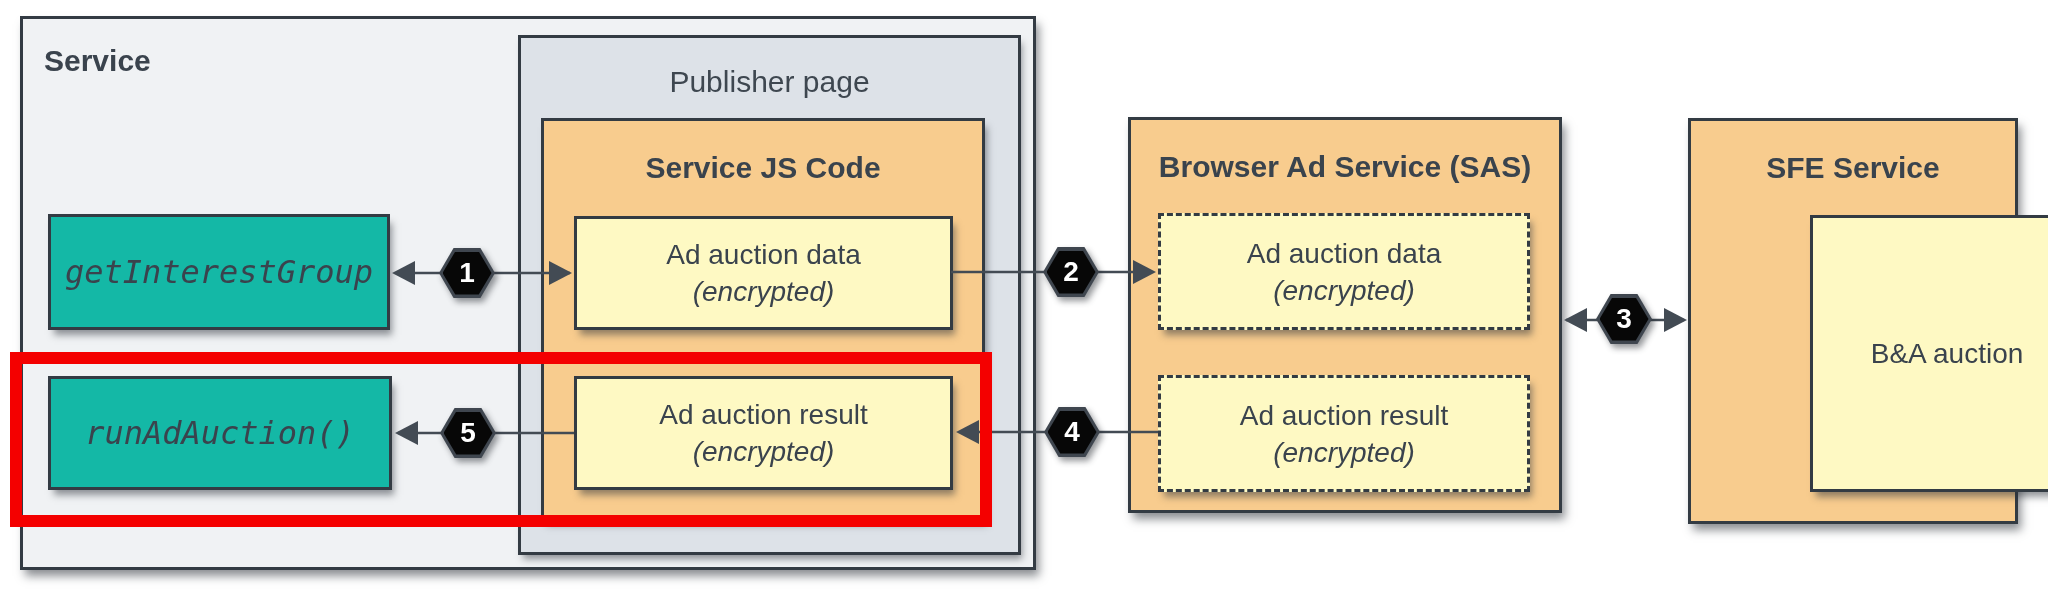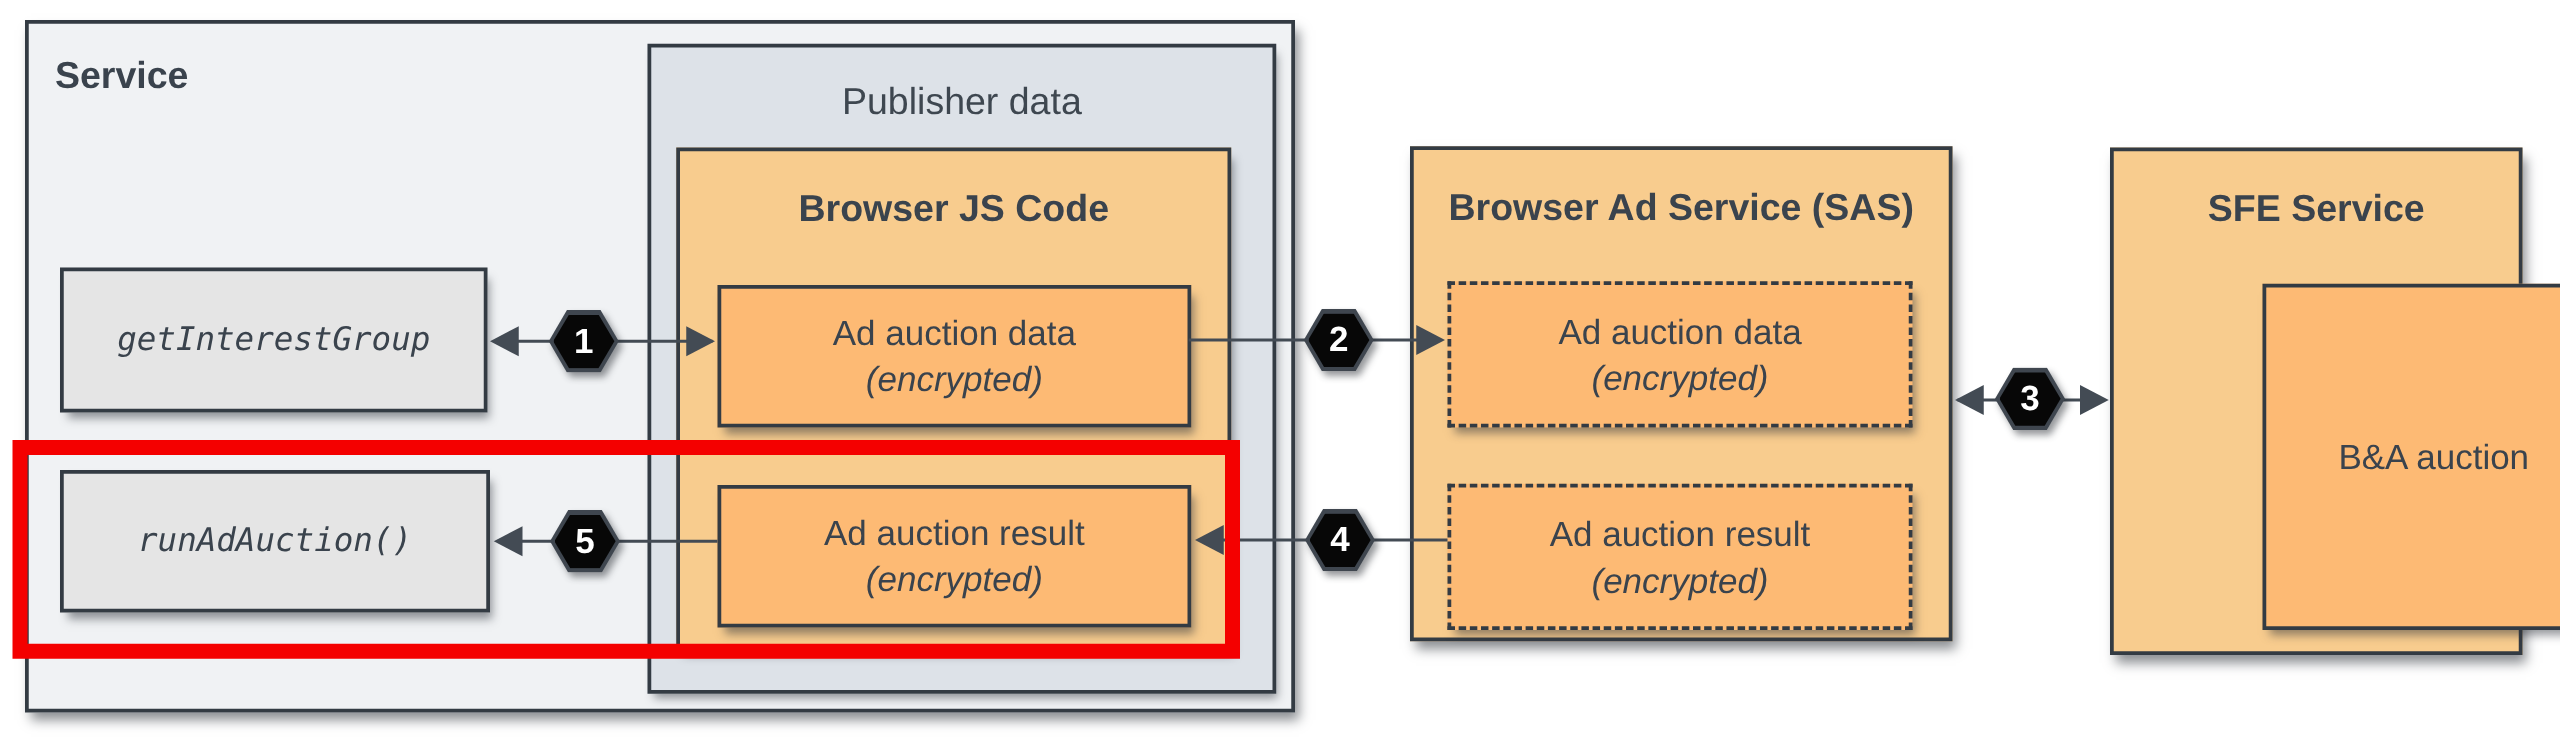--- a/index.html
+++ b/index.html
@@ -34,22 +34,22 @@
   .sas-box{left:1128px;top:117px;width:434px;height:396px;background:#f8cc8e;z-index:3;
     text-align:center;padding-top:30px;font-size:30px;font-weight:bold;}
 
   .sfe-box{left:1688px;top:118px;width:330px;height:406px;background:#f8cc8e;z-index:3;
     text-align:center;padding-top:30px;font-size:30px;font-weight:bold;}
 
   .leaf{
     display:flex;flex-direction:column;align-items:center;justify-content:center;
     font-size:28px;line-height:37px;text-align:center;z-index:4;
   }
-  .cream{background:#fdba74;margin-top:12px;}
-  .green{background:#e5e5e5;font-family:"DejaVu Sans Mono",monospace;font-style:italic;font-size:26px;}
+  .cream{background:#fef9c3;}
+  .green{background:#14b8a6;font-family:"DejaVu Sans Mono",monospace;font-style:italic;font-size:32px;}
   .dashed{border-style:dashed;}
   .italic{font-style:italic;}
 
   .green1{left:48px;top:214px;width:342px;height:116px;}
   .green2{left:48px;top:376px;width:344px;height:114px;text-align:center;}
   .cream1{left:574px;top:216px;width:379px;height:114px;}
   .cream2{left:574px;top:376px;width:379px;height:114px;}
   .dashed1{left:1158px;top:213px;width:372px;height:117px;}
   .dashed2{left:1158px;top:375px;width:372px;height:117px;}
   .ba-box{left:1810px;top:215px;width:274px;height:277px;}
@@ -74,25 +74,25 @@
 </style>
 </head>
 <body>
 
 <div class="canvas">
 
   <div class="abs box browser-box shadow-lg"></div>
   <div class="abs browser-label">Service</div>
 
   <div class="abs box publisher-box">
-    <span>Publisher data</span>
+    <span>Publisher page</span>
   </div>
 
   <div class="abs box sellerjs-box shadow-sm">
-    <span>Browser JS Code</span>
+    <span>Service JS Code</span>
   </div>
 
   <div class="abs box leaf green green1 shadow-sm">
     <div>getInterestGroup</div>
   </div>
   <div class="abs box leaf green green2 shadow-sm">
     <div>runAdAuction()</div>
   </div>
 
   <div class="abs box leaf cream cream1 shadow-sm">

